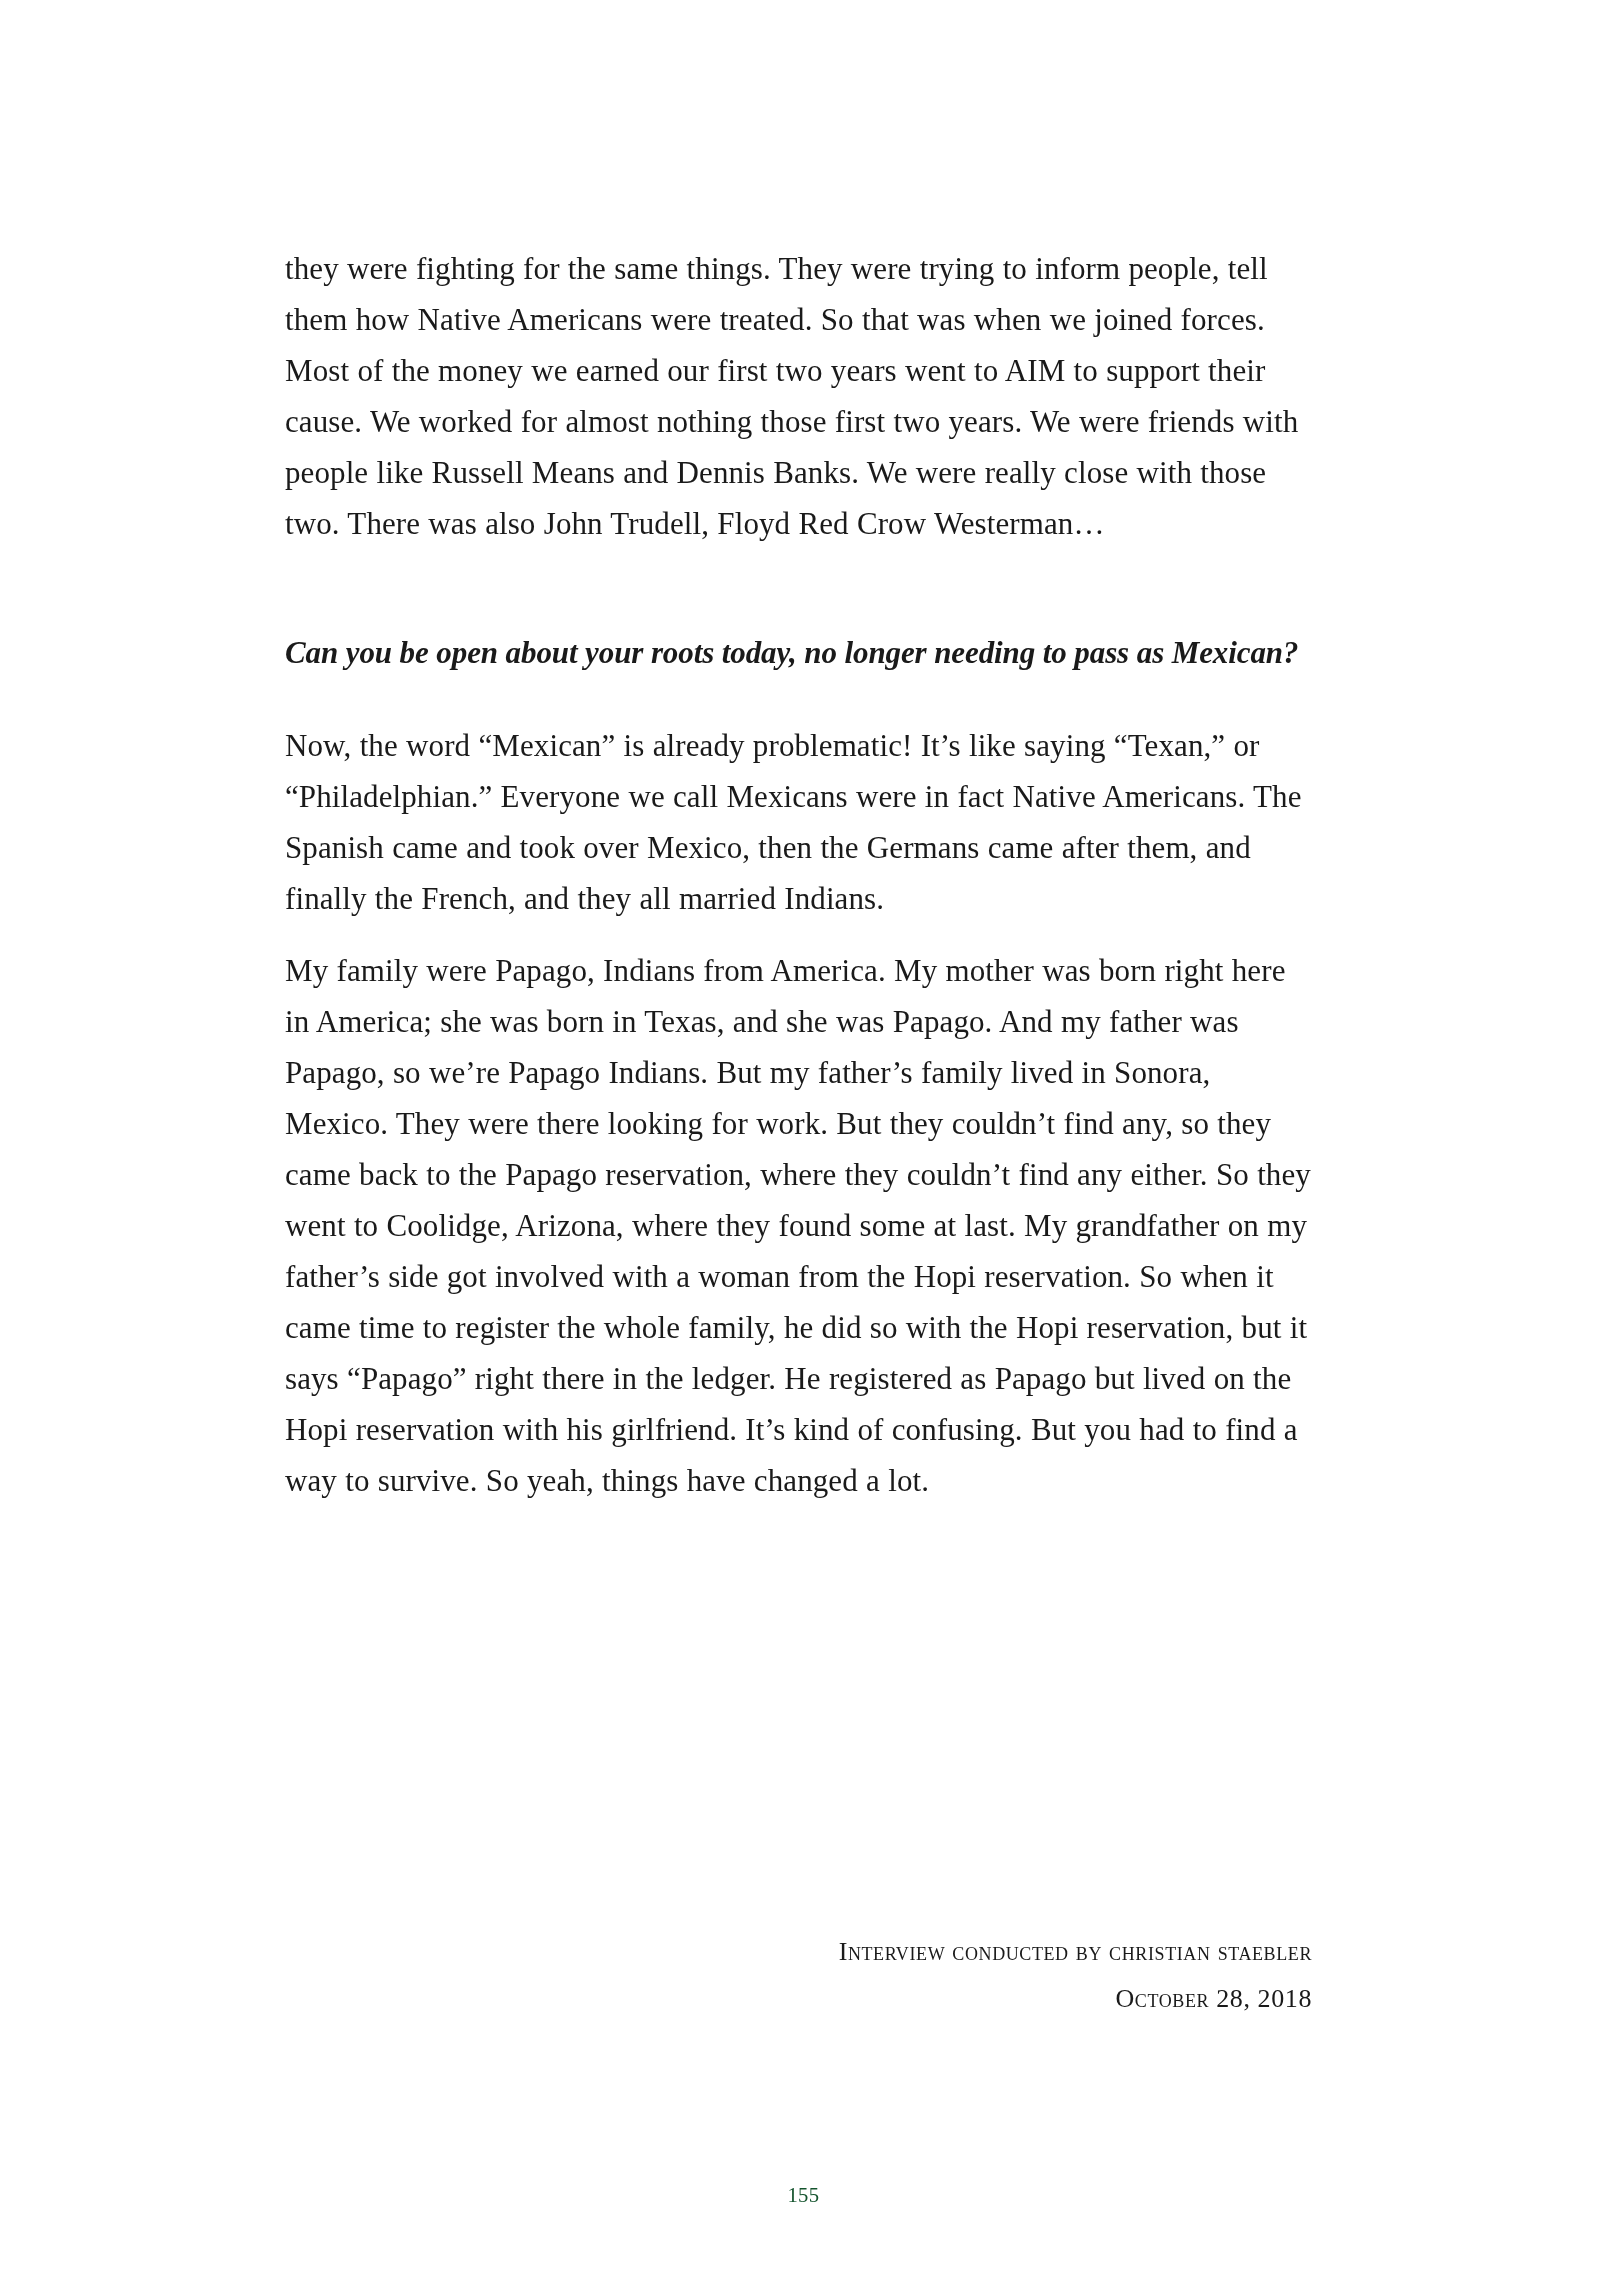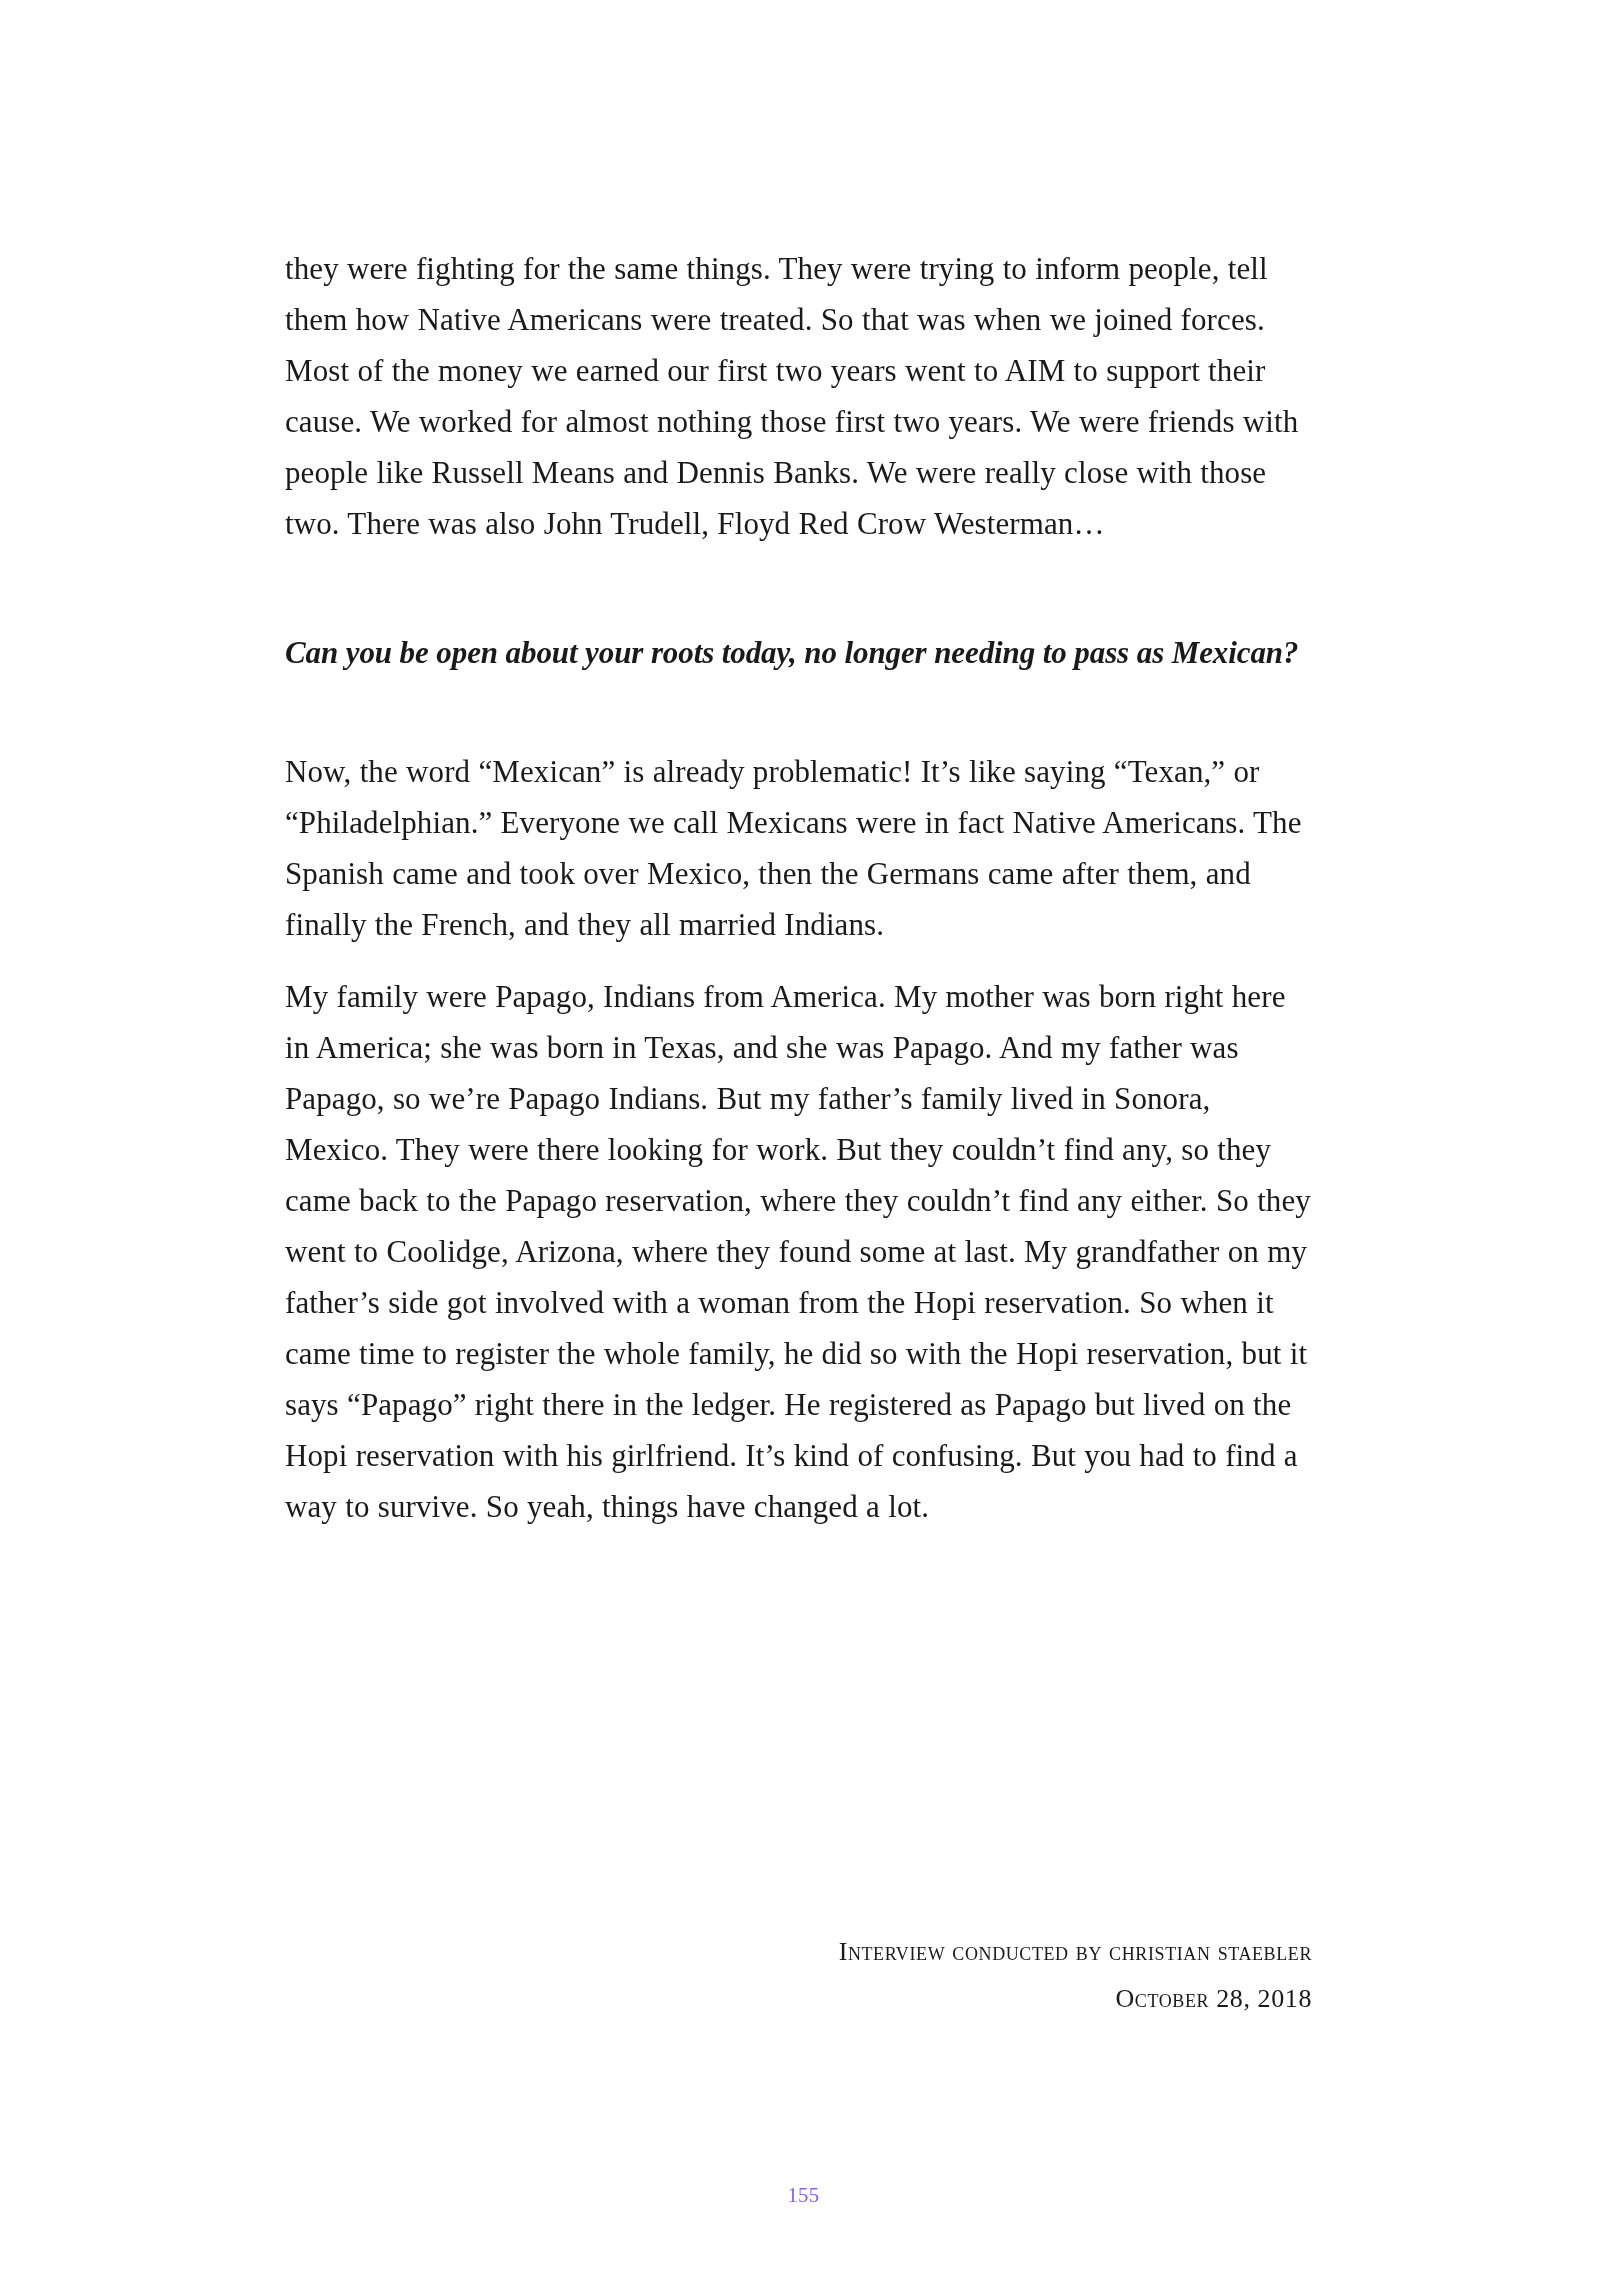--- a/index.html
+++ b/index.html
@@ -53,21 +53,21 @@
     font-size: 31px;
     line-height: 51px;
     font-weight: bold;
     font-style: italic;
     margin: 0;
     letter-spacing: -0.1px;
     text-align: left;
   }
 
   .after-question {
-    margin-top: 68px;
+    margin-top: 42px;
   }
 
   
   .attribution {
     position: absolute;
     left: 285px;
     top: 1928px;
     width: 1027px;
     text-align: right;
   }
@@ -91,21 +91,21 @@
   
   .folio {
     position: absolute;
     left: 0;
     top: 2182px;
     width: 1607px;
     text-align: center;
     font-size: 20.7px;
     line-height: 26px;
     letter-spacing: 0.4px;
-    color: #8b5cf6;
+    color: #14532d;
   }
 </style>
 </head>
 <body>
 
 <div class="page">
 
   <div class="text-column">
 
     <p class="body-para">they were fighting for the same things. They were trying to inform people, tell them how Native Americans were treated. So that was when we joined forces. Most of the money we earned our first two years went to AIM to support their cause. We worked for almost nothing those first two years. We were friends with people like Russell Means and Dennis Banks. We were really close with those two. There was also John Trudell, Floyd Red Crow Westerman…</p>

